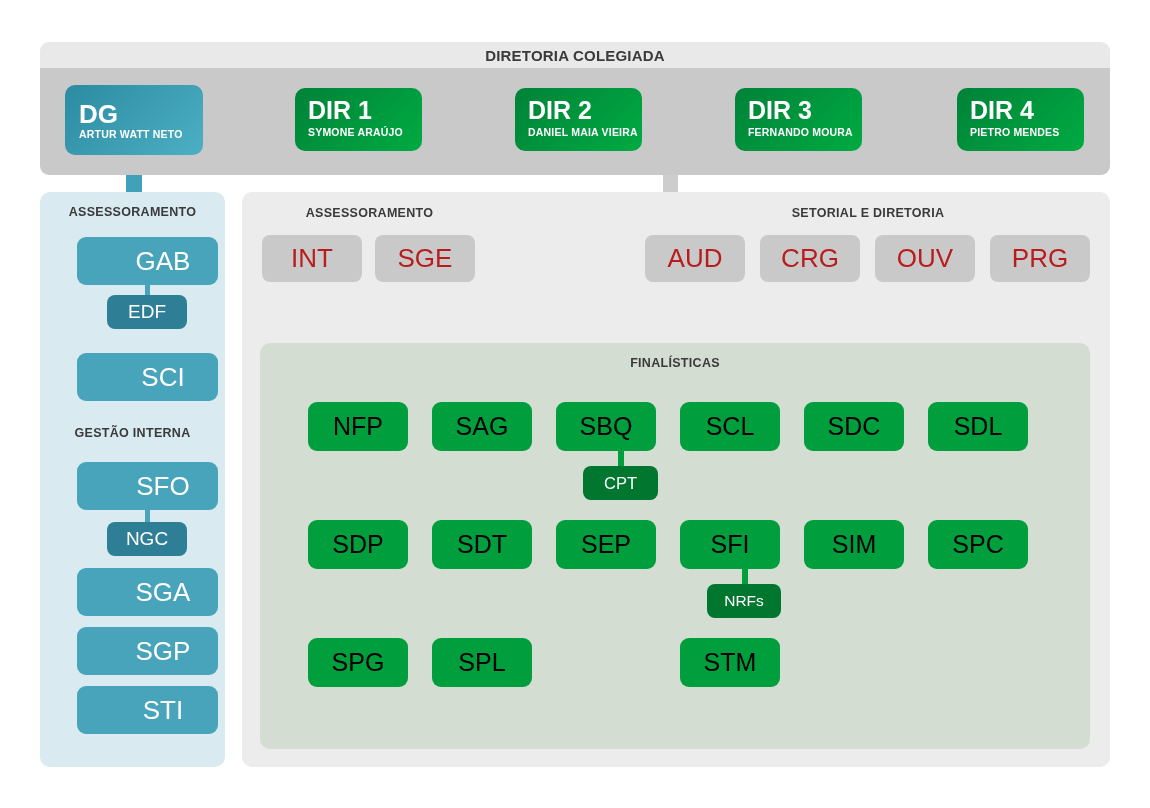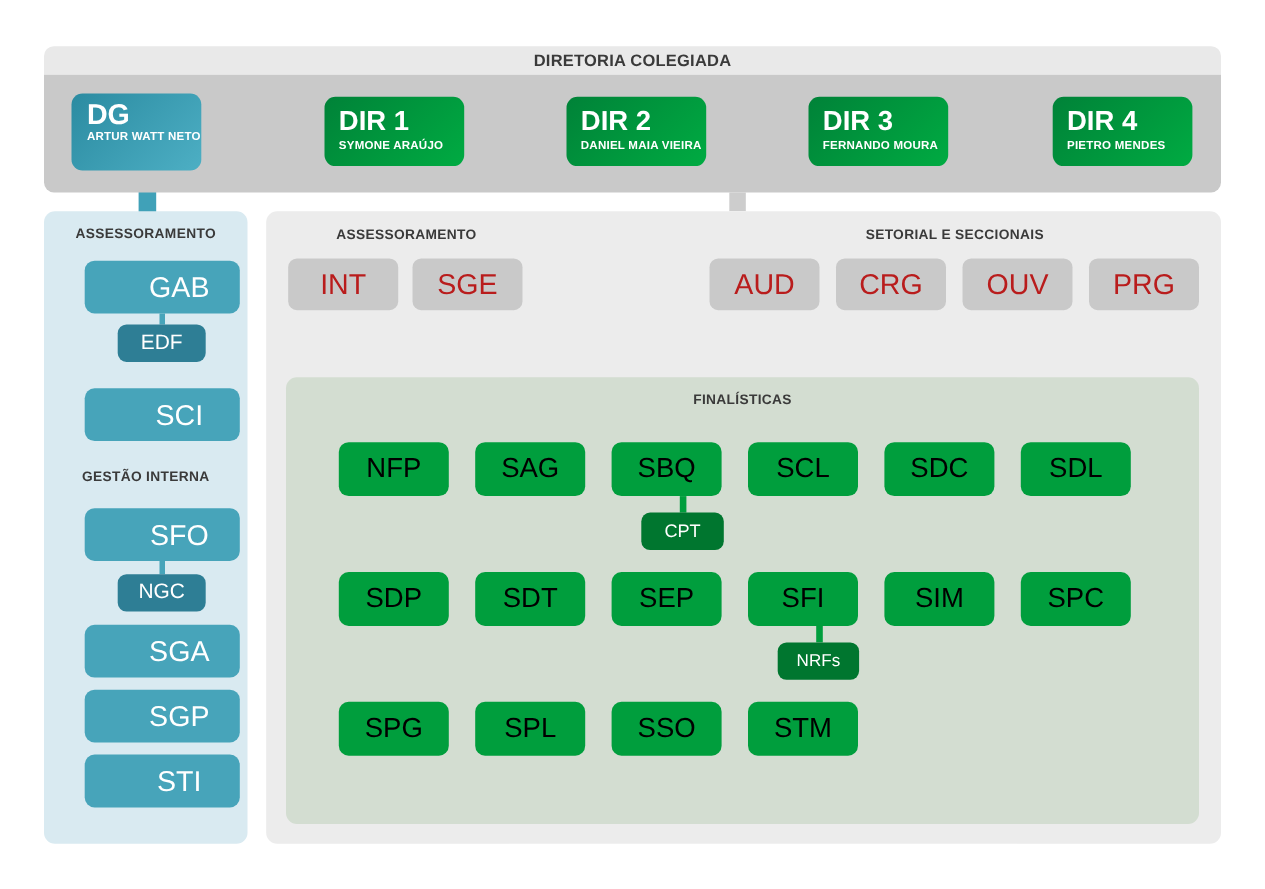--- a/index.html
+++ b/index.html
@@ -25,23 +25,23 @@
     border-radius:0 0 9px 9px;
   }
   .band-box{
     top:88px;width:127px;height:63px;border-radius:10px;color:#fff;
     background:linear-gradient(135deg,var(--green-grad-a),var(--green-grad-b));
     padding:9px 0 0 13px;box-sizing:border-box;
   }
   .band-box .code{font-size:25px;font-weight:600;line-height:1.1;}
   .band-box .name{font-size:10.5px;font-weight:600;letter-spacing:.2px;margin-top:1px;white-space:nowrap;}
   .dg-box{
-    left:65px;top:85px;width:118px;height:70px;border-radius:10px;color:#fff;
+    left:65px;top:85px;width:138px;height:70px;border-radius:10px;color:#fff;
     background:linear-gradient(135deg,var(--teal-grad-a),var(--teal-grad-b));
-    padding:6px 0 0 14px;box-sizing:border-box;
+    padding:16px 0 0 14px;box-sizing:border-box;
   }
   .dg-box .code{font-size:26px;font-weight:600;line-height:1.05;}
   .dg-box .name{font-size:10.5px;font-weight:600;letter-spacing:.2px;margin-top:0;white-space:nowrap;}
   .conn-teal{left:126px;top:155px;width:16px;height:42px;background:#40a1b8;}
   .conn-band{left:663px;top:175px;width:15px;height:17px;background:#cdcdcd;}
   
   .left-panel{left:40px;top:192px;width:185px;height:575px;background:var(--panel-blue);border-radius:10px;}
   .panel-heading{
     width:100%;text-align:center;font-size:12.5px;font-weight:700;color:var(--ink);letter-spacing:.3px;
   }
@@ -118,21 +118,21 @@
     <div class="abs teal-box" style="top:376px">SGA</div>
     <div class="abs teal-box" style="top:435px">SGP</div>
     <div class="abs teal-box" style="top:494px">STI</div>
   </div>
 
   <div class="abs right-panel">
     <div class="abs panel-heading" style="left:20px;top:14px;width:215px">ASSESSORAMENTO</div>
     <div class="abs gray-box" style="left:20px">INT</div>
     <div class="abs gray-box" style="left:133px">SGE</div>
 
-    <div class="abs panel-heading" style="left:403px;top:14px;width:446px">SETORIAL E SECCIONAIS</div>
+    <div class="abs panel-heading" style="left:403px;top:14px;width:446px">SETORIAL E DIRETORIA</div>
     <div class="abs gray-box" style="left:403px">AUD</div>
     <div class="abs gray-box" style="left:518px">CRG</div>
     <div class="abs gray-box" style="left:633px">OUV</div>
     <div class="abs gray-box" style="left:748px">PRG</div>
 
     <div class="abs green-panel">
       <div class="abs panel-heading" style="top:13px">FINALÍSTICAS</div>
 
       <div class="abs green-box" style="left:48px;top:59px">NFP</div>
       <div class="abs green-box" style="left:172px;top:59px">SAG</div>
@@ -147,18 +147,17 @@
       <div class="abs green-box" style="left:172px;top:177px">SDT</div>
       <div class="abs green-box" style="left:296px;top:177px">SEP</div>
       <div class="abs green-box" style="left:420px;top:177px">SFI</div>
       <div class="abs green-box" style="left:544px;top:177px">SIM</div>
       <div class="abs green-box" style="left:668px;top:177px">SPC</div>
       <div class="abs green-stub" style="left:482px;top:226px;height:15px"></div>
       <div class="abs green-sub" style="left:447px;top:241px;width:74px;font-size:15.5px">NRFs</div>
 
       <div class="abs green-box" style="left:48px;top:295px">SPG</div>
       <div class="abs green-box" style="left:172px;top:295px">SPL</div>
-      <div class="abs green-box" style="left:296px;top:295px">SSO</div>
       <div class="abs green-box" style="left:420px;top:295px">STM</div>
     </div>
   </div>
 
 </div>
 
 </body></html>

